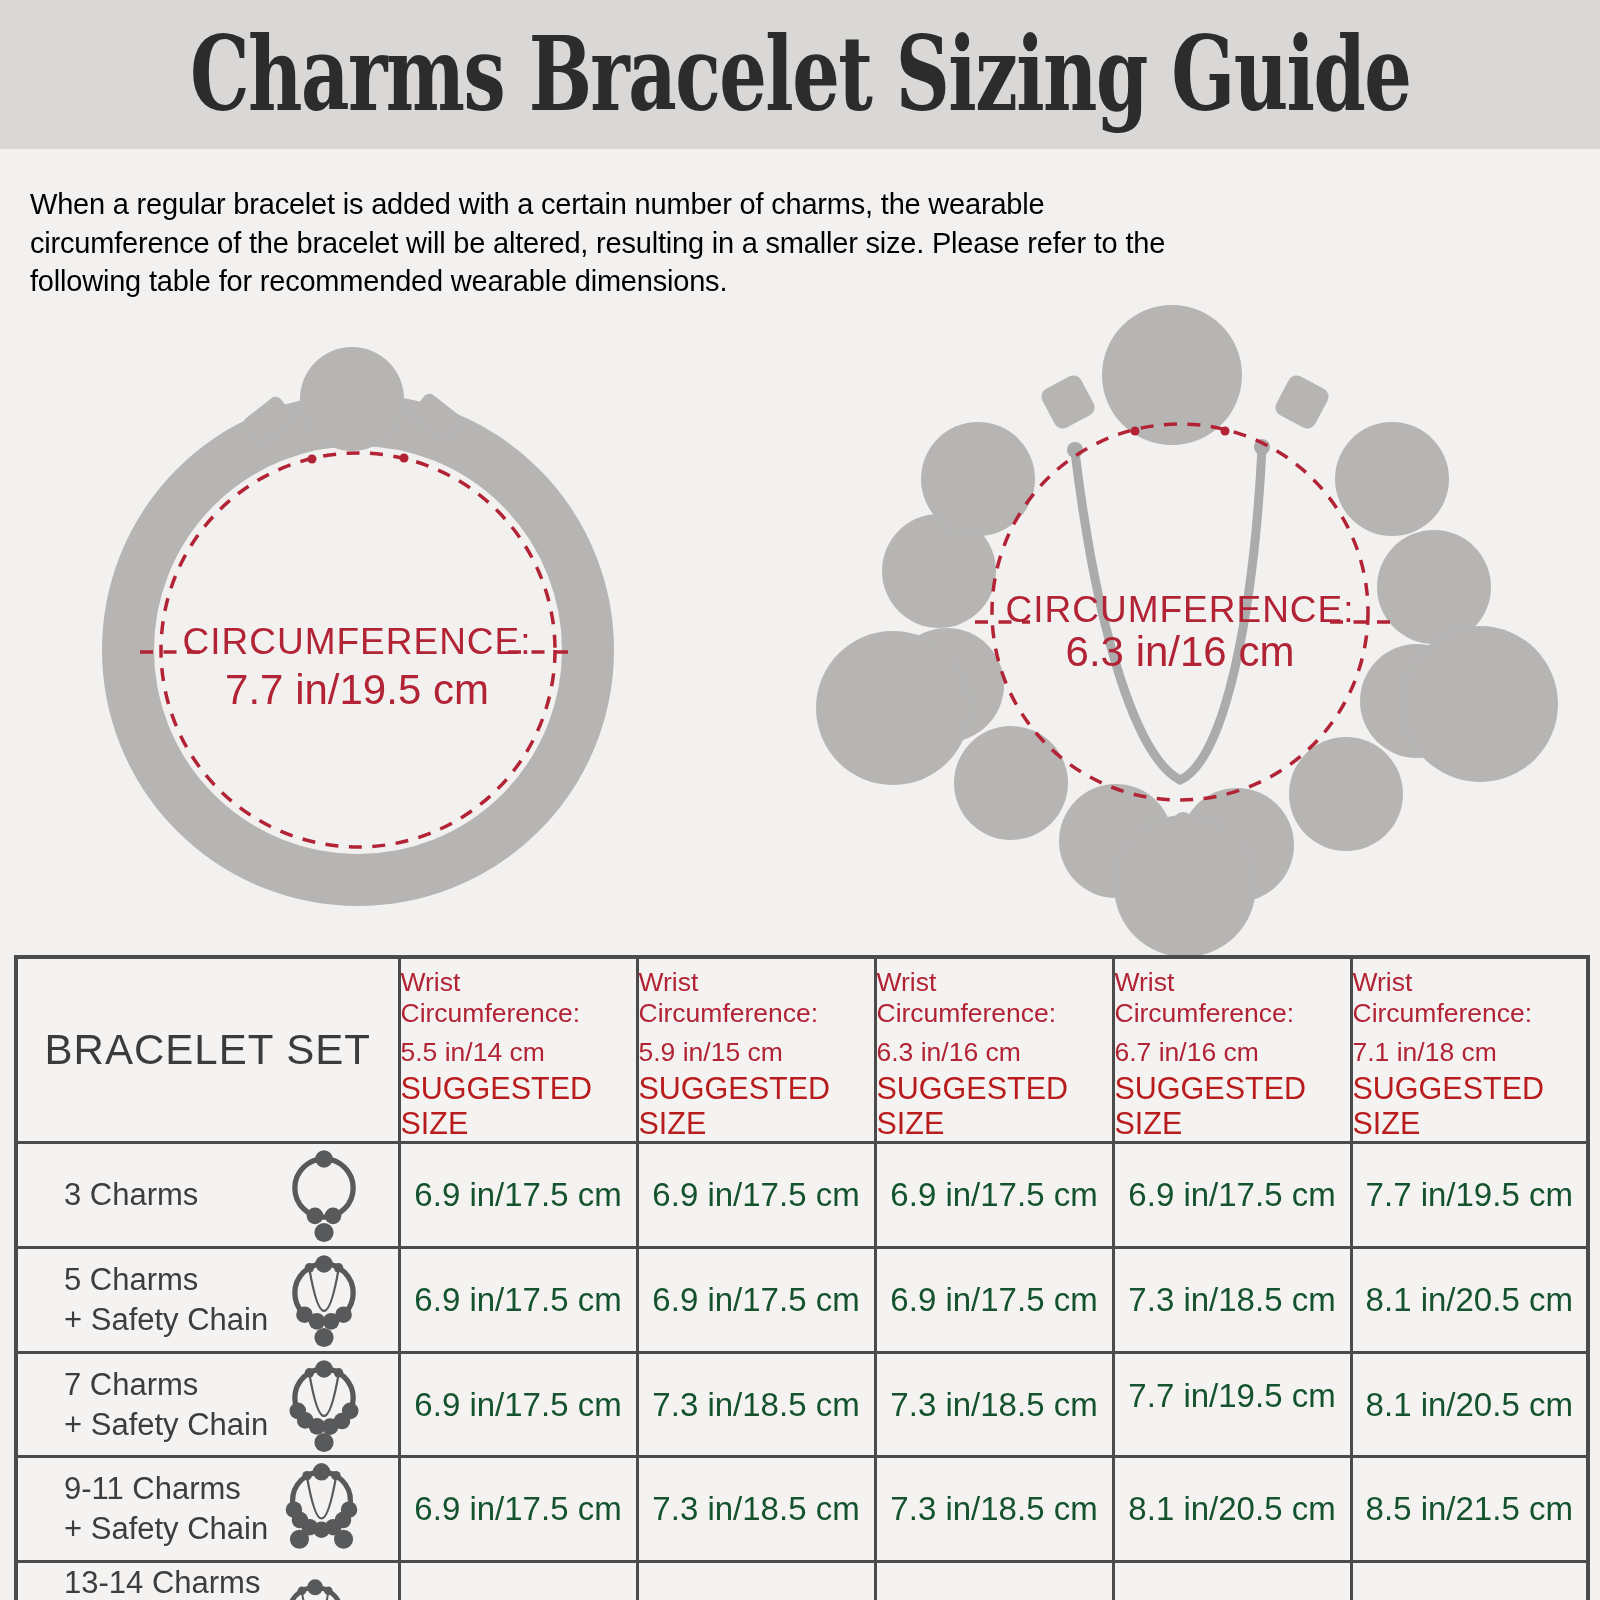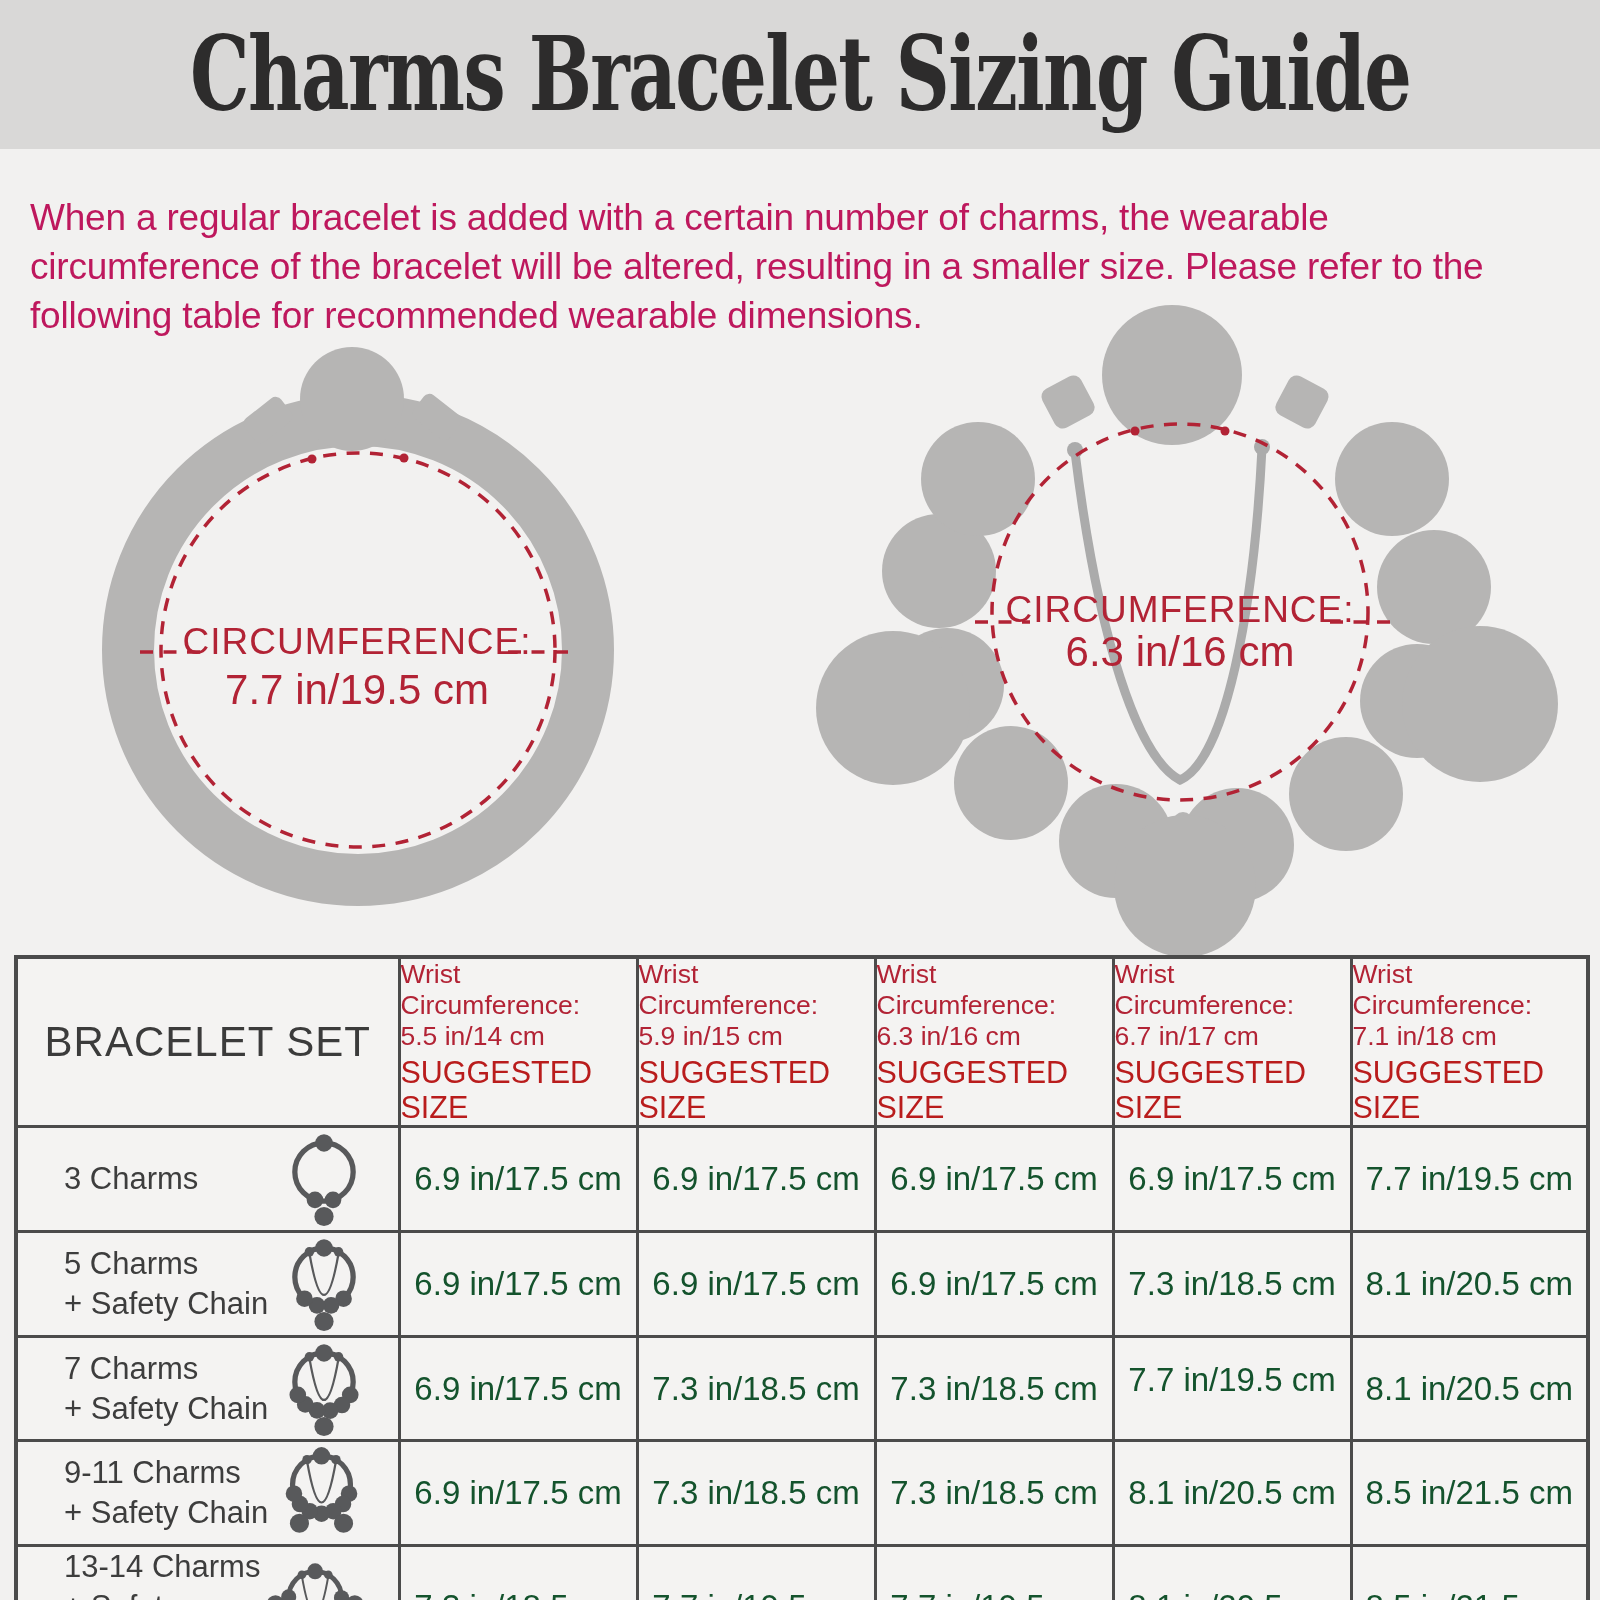--- a/index.html
+++ b/index.html
@@ -15,21 +15,21 @@
     background:#d9d8d7;display:flex;align-items:center;justify-content:center;
   }
   .banner h1{
     margin:0;font-family:"DejaVu Serif", serif;font-weight:bold;
     font-size:96px;color:#2d2c2c;white-space:nowrap;letter-spacing:-2px;
     transform:scale(0.78,1.08);transform-origin:50% 54%;
   }
   
   .intro{
     position:absolute;top:156px;left:30px;width:1545px;
-    font-size:37px;line-height:1.33;color:#be185d;
+    font-size:29px;line-height:1.33;color:#000000;
     white-space:pre-line;letter-spacing:-0.2px;
   }
   
   .diagrams-svg{position:absolute;top:300px;left:0;}
   .sil{fill:#b6b5b4;}
   .ring{fill:none;stroke:#b6b5b4;stroke-width:52;}
   .chainline{fill:none;stroke:#ababab;stroke-width:9;}
   .dash{fill:none;stroke:#b22335;stroke-width:3.5;stroke-dasharray:13 10.5;}
   .reddot{fill:#b22335;}
   .redlabel{fill:#b22335;font-family:"Liberation Sans",sans-serif;font-size:37px;letter-spacing:1px;text-anchor:middle;}
@@ -38,21 +38,21 @@
   table.sizing{
     position:absolute;left:14px;top:955px;width:1572px;height:637px;
     border-collapse:collapse;table-layout:fixed;background:#f4f3f2;
     border:4px solid #4b4b4b;
   }
   table.sizing th, table.sizing td{border:3px solid #4b4b4b;padding:0;}
   th.set-head{
     font-weight:normal;font-size:42px;color:#3b3b3b;letter-spacing:1px;text-align:center;
   }
   th.col-head{font-weight:normal;text-align:left;vertical-align:middle;padding:6px 4px 6px 13px;}
-  .wrist-label,.wrist-value{display:block;color:#b22335;font-size:26.5px;line-height:1.17;text-align:left;}
+  .wrist-label,.wrist-value{display:block;color:#b22335;font-size:26.5px;line-height:1.17;text-align:left;margin-top:8px;}
   .sugg-label{display:block;color:#b91c1c;font-size:30.5px;margin-top:3px;text-align:left;}
   td.set-cell{vertical-align:middle;}
   .set-wrap{display:flex;align-items:center;justify-content:space-between;padding:0 28px 0 46px;}
   .set-name{font-size:31px;color:#3d3d3d;line-height:1.28;text-align:left;}
   td.val{ text-align:center;font-size:33px;color:#14532d;}
   td.val span{display:inline-block;}
   td.val.raised span{position:relative;top:-9px;}
   .brace-icon{display:block;}
 </style>
 </head>
@@ -147,21 +147,21 @@
       <span class="wrist-value">5.9 in/15 cm</span>
       <span class="sugg-label">SUGGESTED SIZE</span>
     </th>
     <th class="col-head">
       <span class="wrist-label">Wrist Circumference:</span>
       <span class="wrist-value">6.3 in/16 cm</span>
       <span class="sugg-label">SUGGESTED SIZE</span>
     </th>
     <th class="col-head">
       <span class="wrist-label">Wrist Circumference:</span>
-      <span class="wrist-value">6.7 in/17 cm</span>
+      <span class="wrist-value">6.7 in/16 cm</span>
       <span class="sugg-label">SUGGESTED SIZE</span>
     </th>
     <th class="col-head">
       <span class="wrist-label">Wrist Circumference:</span>
       <span class="wrist-value">7.1 in/18 cm</span>
       <span class="sugg-label">SUGGESTED SIZE</span>
     </th>
   </tr>
 
   <tr style="height:105px;">

